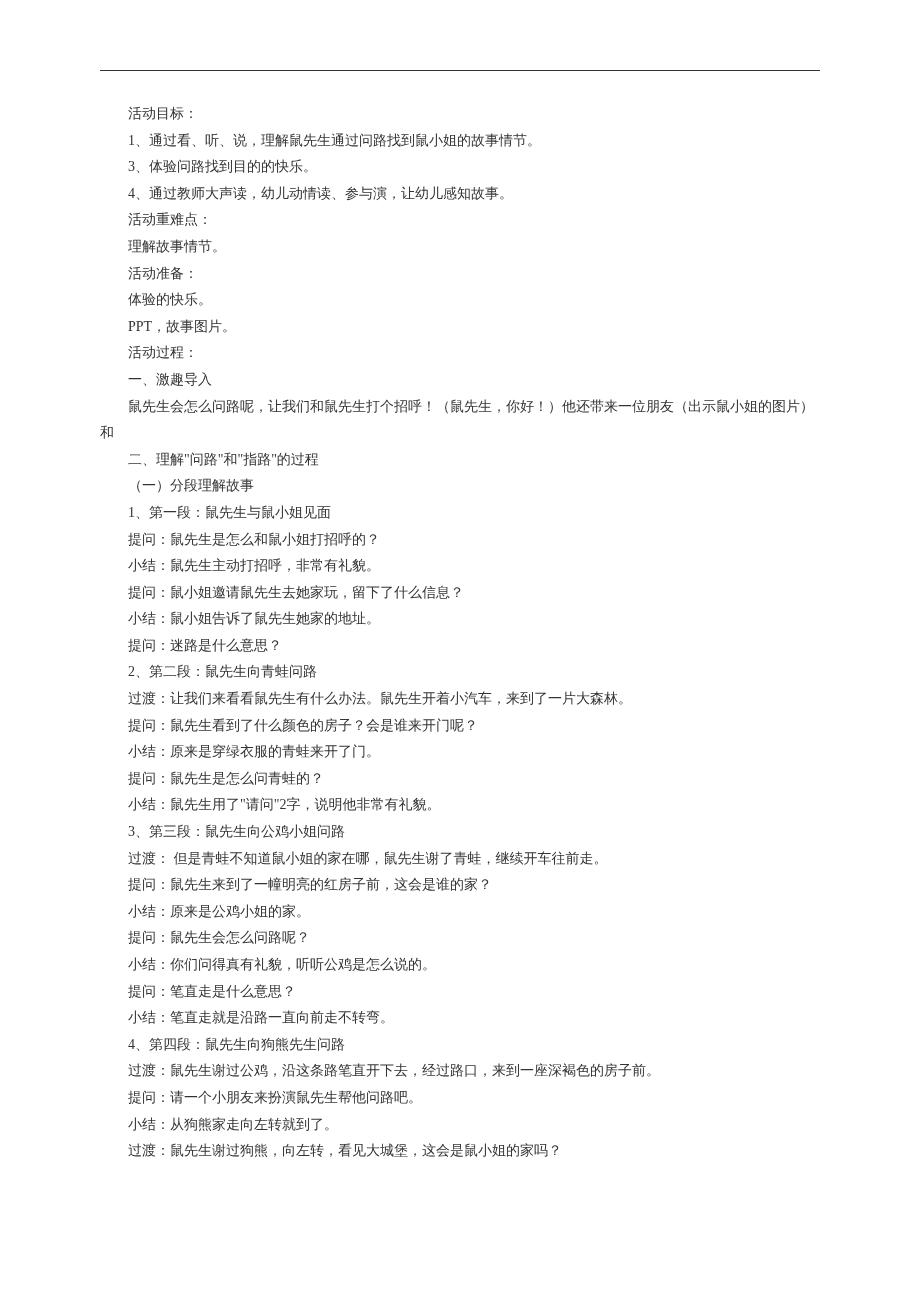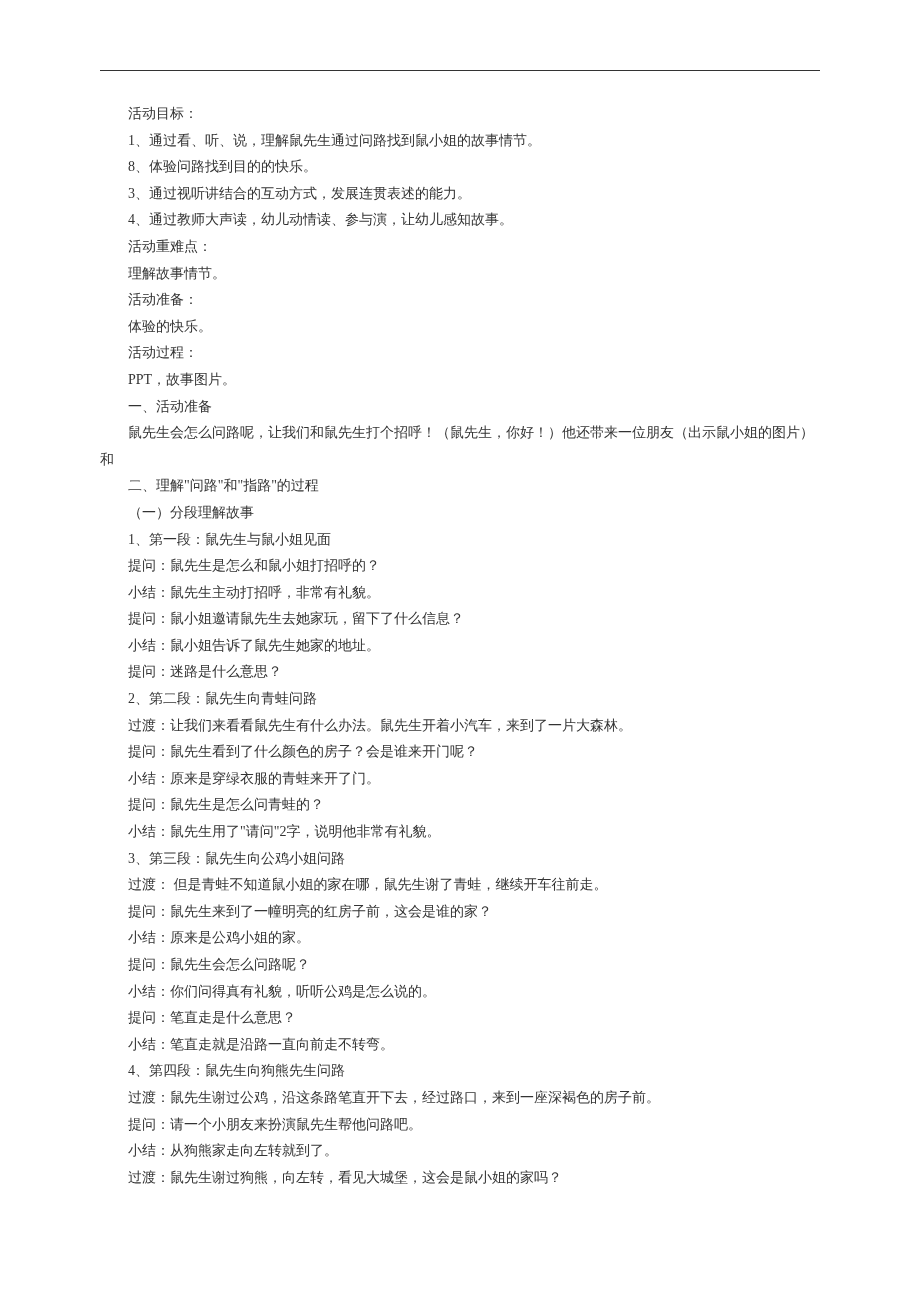--- a/index.html
+++ b/index.html
@@ -30,30 +30,29 @@
   }
 </style>
 </head>
 <body>
 
 <div class="page">
   <div class="rule"></div>
   <div id="content">
       <div class="line">活动目标：</div>
       <div class="line">1、通过看、听、说，理解鼠先生通过问路找到鼠小姐的故事情节。</div>
-      <div class="line">8、体验问路找到目的的快乐。</div>
-      <div class="line">3、通过视听讲结合的互动方式，发展连贯表述的能力。</div>
+      <div class="line">3、体验问路找到目的的快乐。</div>
       <div class="line">4、通过教师大声读，幼儿动情读、参与演，让幼儿感知故事。</div>
       <div class="line">活动重难点：</div>
       <div class="line">理解故事情节。</div>
       <div class="line">活动准备：</div>
       <div class="line">体验的快乐。</div>
+      <div class="line">PPT，故事图片。</div>
       <div class="line">活动过程：</div>
-      <div class="line">PPT，故事图片。</div>
-      <div class="line">一、活动准备</div>
+      <div class="line">一、激趣导入</div>
       <div class="line">鼠先生会怎么问路呢，让我们和鼠先生打个招呼！（鼠先生，你好！）他还带来一位朋友（出示鼠小姐的图片）和</div>
       <div class="line">二、理解"问路"和"指路"的过程</div>
       <div class="line">（一）分段理解故事</div>
       <div class="line">1、第一段：鼠先生与鼠小姐见面</div>
       <div class="line">提问：鼠先生是怎么和鼠小姐打招呼的？</div>
       <div class="line">小结：鼠先生主动打招呼，非常有礼貌。</div>
       <div class="line">提问：鼠小姐邀请鼠先生去她家玩，留下了什么信息？</div>
       <div class="line">小结：鼠小姐告诉了鼠先生她家的地址。</div>
       <div class="line">提问：迷路是什么意思？</div>
       <div class="line">2、第二段：鼠先生向青蛙问路</div>

